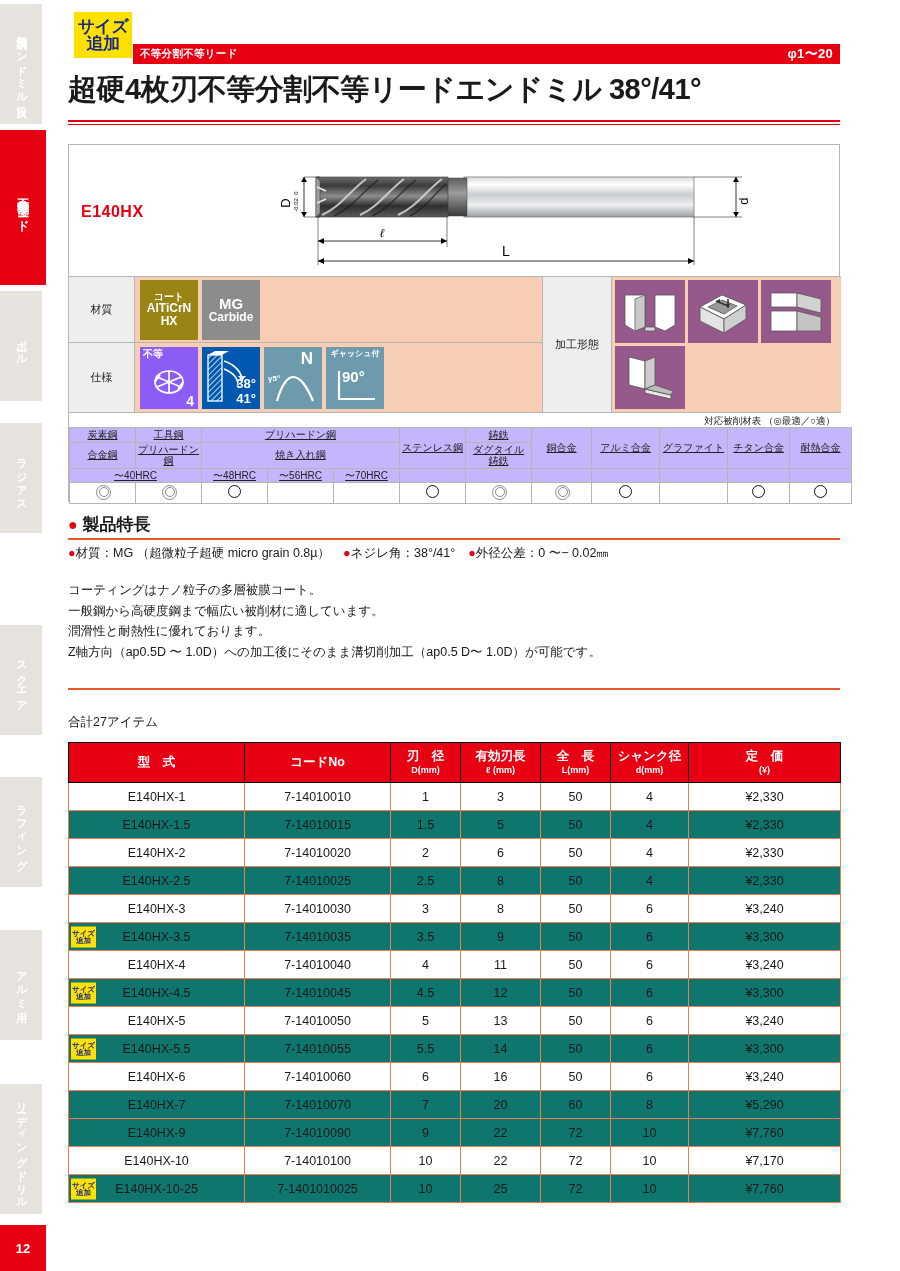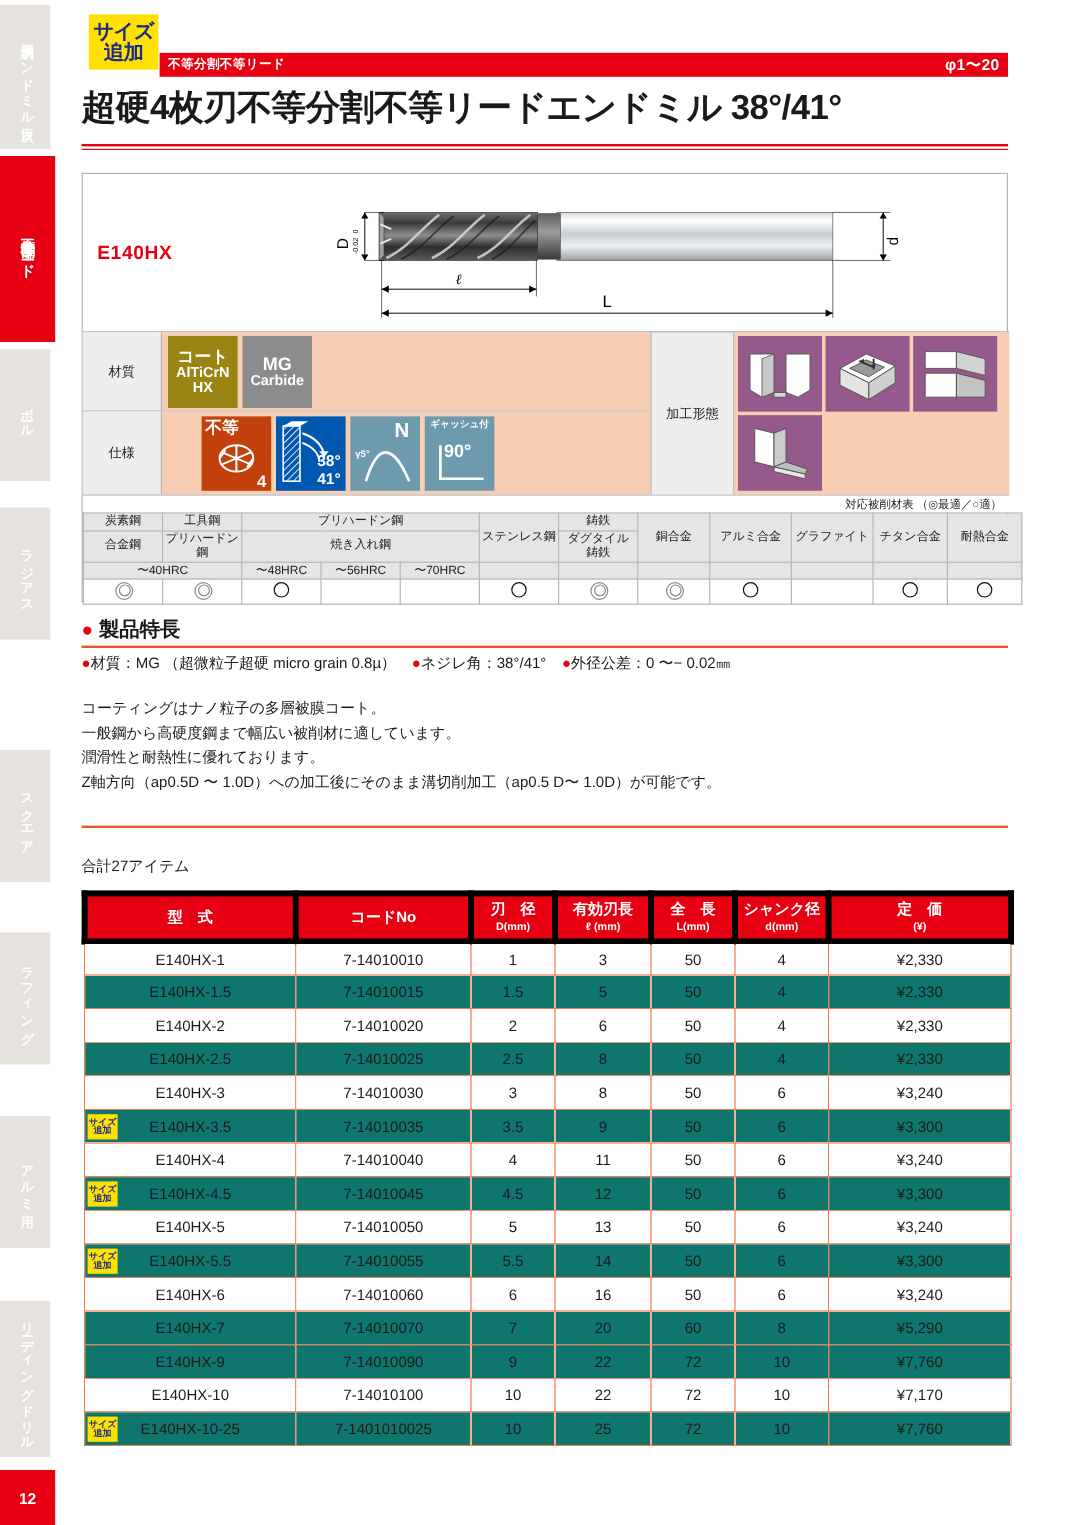--- a/index.html
+++ b/index.html
@@ -87,25 +87,25 @@
     background:#f7cdb3; display:flex; align-items:center; gap:4px;
     padding-left:5px;
   }
   .chip {
     width:58px; height:58px; display:flex; flex-direction:column;
     align-items:center; justify-content:center; color:#fff; line-height:1.02;
     position:relative; overflow:hidden; flex:none;
   }
   .chip.coat   { background:#9a8414; height:60px; }
   .chip.mg     { background:#8c8c8c; height:60px; }
-  .chip.uneven { background:#c2410c; height:62px;margin-left:28px; }
+  .chip.uneven { background:#8b5cf6; height:62px; }
   .chip.helix  { background:#0058b0; height:62px; }
   .chip.rake   { background:#6d9bad; height:62px; }
   .chip.gash   { background:#6d9bad; height:62px; }
-  .chip .t-sm { font-size:14px; font-weight:700; }
+  .chip .t-sm { font-size:10px; font-weight:700; }
   .chip .t-md { font-size:12px; font-weight:700; }
   .chip .t-lg { font-size:15px; font-weight:700; }
 
   
   #shape-lbl {
     position:absolute; left:473px; top:131px; width:70px; height:136px;
     background:#eeeeee; border-left:1px solid #b5b5b5; border-right:1px solid #b5b5b5;
     border-top:1px solid #b5b5b5;
     display:flex; align-items:center; justify-content:center;
     font-size:11px; color:#222; z-index:3;
@@ -125,21 +125,21 @@
     font-size:9.5px; color:#222; text-align:right; padding-right:6px; line-height:15px;
   }
   #mattable {
     position:absolute; left:0; top:282px; width:772px;
     border-collapse:collapse; table-layout:fixed;
   }
   #mattable td {
     border:1px solid #b5b5b5; text-align:center; font-size:10px; color:#222;
     padding:1px 0; line-height:1.15; background:#fff;
   }
-  #mattable td.hd { background:#e5e5e5; }
+  #mattable td.hd { background:#c4b5fd;text-decoration:underline; }
   #mattable td.mark { height:21px; font-size:13px; }
   .dbl { display:inline-block; position:relative; width:13px; height:13px; }
   .dbl::before, .dbl::after {
     content:""; position:absolute; border:1px solid #8a8a8a; border-radius:50%;
   }
   .dbl::before { left:0; top:0; width:13px; height:13px; }
   .dbl::after  { left:2.5px; top:2.5px; width:8px; height:8px; }
   .sgl { display:inline-block; width:13px; height:13px; border:1.6px solid #111; border-radius:50%; }
 
   
@@ -159,21 +159,21 @@
   }
   #feat-rule2 { position:absolute; left:68px; top:688px; width:772px; height:1.5px; background:#e8572a; }
 
   
   #itemcount { position:absolute; left:68px; top:714px; font-size:12.5px; color:#1a1a1a; }
   #ptable {
     position:absolute; left:68px; top:742px; width:772px;
     border-collapse:collapse; table-layout:fixed;
   }
   #ptable th {
-    background:#e60012; color:#fff; border:5px solid #000000;
+    background:#e60012; color:#fff; border:1px solid #000000;
     font-size:12.5px; font-weight:700; height:40px; line-height:1.25;
   }
   #ptable th .sub { font-size:9px; font-weight:700; display:block; }
   #ptable td {
     border:1px solid #ef7b4f; text-align:center; font-size:12.5px; color:#1a1a1a;
     height:28px; background:#ffffff; position:relative;
   }
   #ptable tr.alt td { background:#0f766e; }
   .rowbadge {
     position:absolute; left:2px; top:50%; transform:translateY(-50%);

